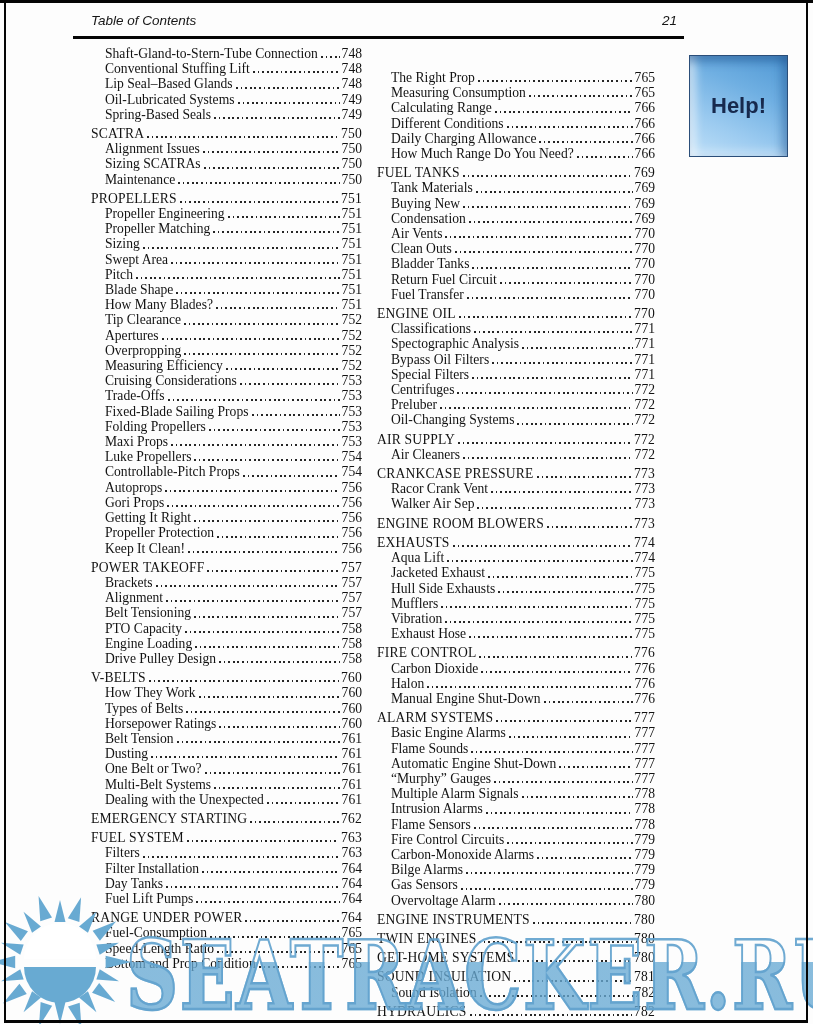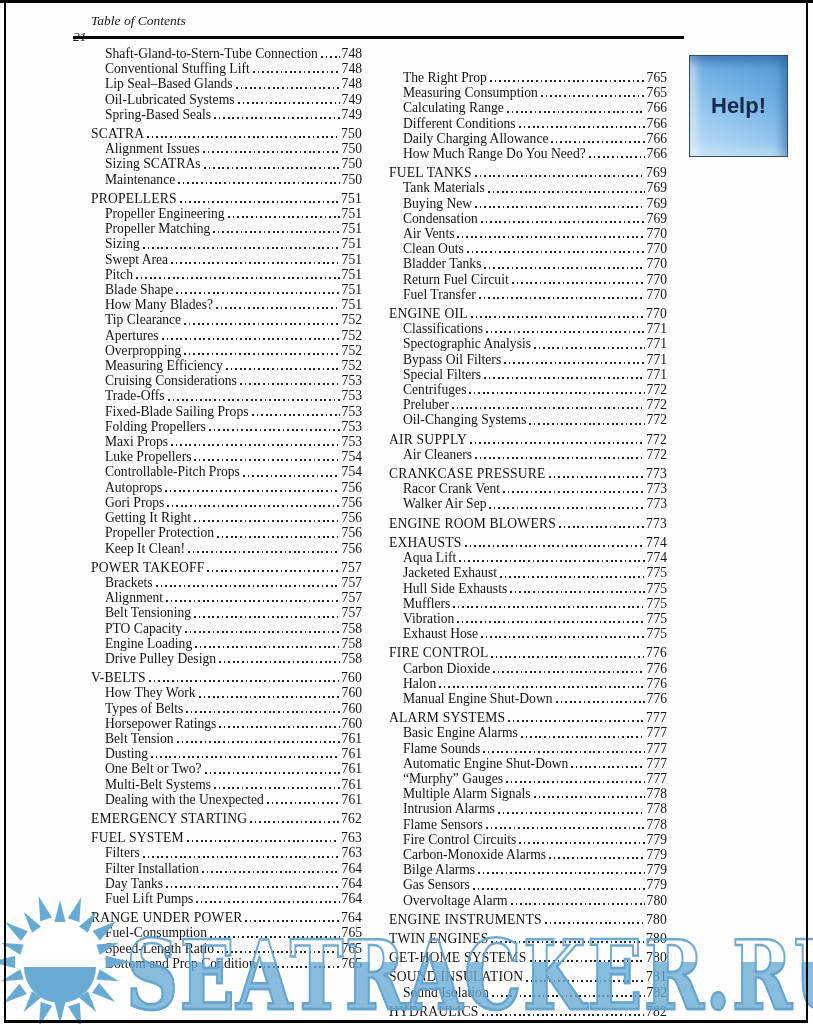--- a/index.html
+++ b/index.html
@@ -9,29 +9,28 @@
   }
   .frame{
     position:absolute;left:4px;right:5px;top:0;bottom:1px;
     border:2px solid #050505;border-top-width:3px;border-bottom-width:3px;
     pointer-events:none;z-index:6;
   }
   .topbar{position:absolute;left:0;top:0;width:100%;height:3px;background:#050505;z-index:6;}
   .header{
     position:absolute;left:73px;top:13px;width:611px;
     display:flex;justify-content:space-between;align-items:baseline;
-    font-family:Liberation Serif, serif;font-style:italic;font-size:13.5px;color:#161616;
+    font-family:Liberation Sans, sans-serif;font-style:italic;font-size:13.5px;color:#161616;
     z-index:3;
-    flex-direction:column;
   }
   .header .pgnum{padding-right:7px;}
   .header .ttl{padding-left:18px;}
   .rule{position:absolute;left:73px;top:36px;width:611px;height:3px;background:#050505;z-index:3;}
   .columns{
-    position:absolute;left:91px;top:46px;width:576px;display:flex;gap:27px;z-index:2;
+    position:absolute;left:91px;top:46px;width:576px;display:flex;gap:15px;z-index:2;
   }
   .col{display:flex;flex-direction:column;}
   .col.left{width:271px;}
   .col.right{width:278px;margin-top:24px;}
   .row{display:flex;align-items:baseline;font-size:13.6px;line-height:15.2px;white-space:nowrap;}
   .row.l1{margin-left:14px;}
   .row.l0{margin-top:4px;letter-spacing:.2px;}
   .row:first-child{margin-top:0;}
   .lbl{flex:0 0 auto;}
   .dots{

